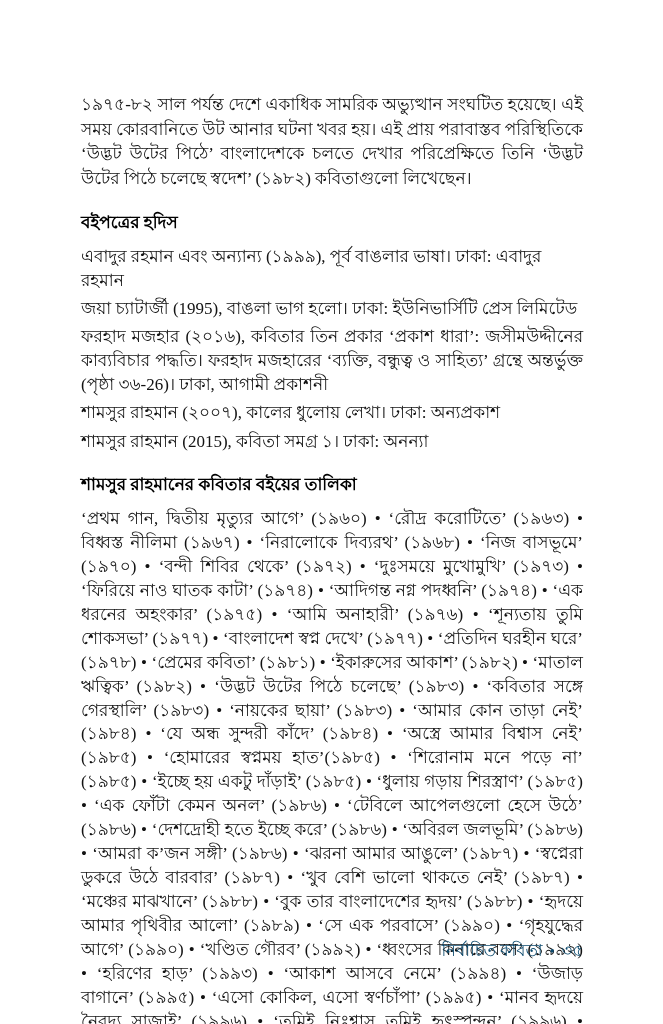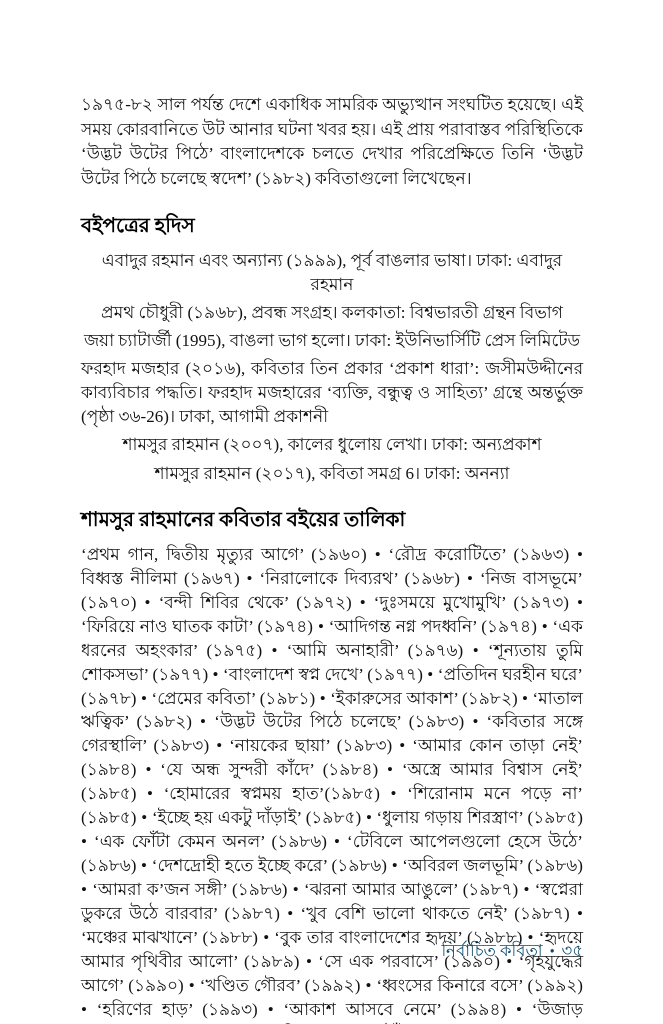--- a/index.html
+++ b/index.html
@@ -18,34 +18,34 @@
     color: #121212;
     overflow: hidden;
   }
   .body-text {
     font-size: 17px;
     line-height: 1.45;
     margin: 0;
     text-align: justify;
   }
   .section-heading {
-    font-size: 20px;
+    font-size: 17px;
     font-weight: bold;
     color: #000000;
     margin: 20px 0 11px 0;
     line-height: 1.3;
   }
   .references {
     margin: 0;
   }
   .ref-entry {
     font-size: 17px;
     line-height: 1.42;
     margin: 0 0 4px 0;
-    text-align: center;
+    text-align: left;
   }
   .ref-entry.justified {
     text-align: justify;
   }
   .book-list {
     font-size: 17px;
     line-height: 1.41;
     margin: 0;
     text-align: justify;
   }
@@ -66,25 +66,24 @@
 <body>
 
 <div class="page">
 
   <p class="body-text">১৯৭৫-৮২ সাল পর্যন্ত দেশে একাধিক সামরিক অভ্যুত্থান সংঘটিত হয়েছে। এই সময় কোরবানিতে উট আনার ঘটনা খবর হয়। এই প্রায় পরাবাস্তব পরিস্থিতিকে ‘উদ্ভট উটের পিঠে’ বাংলাদেশকে চলতে দেখার পরিপ্রেক্ষিতে তিনি ‘উদ্ভট উটের পিঠে চলেছে স্বদেশ’ (১৯৮২) কবিতাগুলো লিখেছেন।</p>
 
   <h2 class="section-heading">বইপত্রের হদিস</h2>
 
   <div class="references">
     <p class="ref-entry">এবাদুর রহমান এবং অন্যান্য (১৯৯৯), পূর্ব বাঙলার ভাষা। ঢাকা: এবাদুর রহমান</p>
-    <p class="ref-entry">প্রমথ চৌধুরী (১৯৬৮), প্রবন্ধ সংগ্রহ। কলকাতা: বিশ্বভারতী গ্রন্থন বিভাগ</p>
     <p class="ref-entry">জয়া চ্যাটার্জী (1995), বাঙলা ভাগ হলো। ঢাকা: ইউনিভার্সিটি প্রেস লিমিটেড</p>
     <p class="ref-entry justified">ফরহাদ মজহার (২০১৬), কবিতার তিন প্রকার ‘প্রকাশ ধারা’: জসীমউদ্দীনের কাব্যবিচার পদ্ধতি। ফরহাদ মজহারের ‘ব্যক্তি, বন্ধুত্ব ও সাহিত্য’ গ্রন্থে অন্তর্ভুক্ত (পৃষ্ঠা ৩৬-26)। ঢাকা, আগামী প্রকাশনী</p>
     <p class="ref-entry">শামসুর রাহমান (২০০৭), কালের ধুলোয় লেখা। ঢাকা: অন্যপ্রকাশ</p>
-    <p class="ref-entry">শামসুর রাহমান (২০১৭), কবিতা সমগ্র 6। ঢাকা: অনন্যা</p>
+    <p class="ref-entry">শামসুর রাহমান (2015), কবিতা সমগ্র ১। ঢাকা: অনন্যা</p>
   </div>
 
   <h2 class="section-heading">শামসুর রাহমানের কবিতার বইয়ের তালিকা</h2>
 
   <p class="book-list">‘প্রথম গান, দ্বিতীয় মৃত্যুর আগে’ (১৯৬০) • ‘রৌদ্র করোটিতে’ (১৯৬৩) • বিধ্বস্ত নীলিমা (১৯৬৭) • ‘নিরালোকে দিব্যরথ’ (১৯৬৮) • ‘নিজ বাসভূমে’ (১৯৭০) • ‘বন্দী শিবির থেকে’ (১৯৭২) • ‘দুঃসময়ে মুখোমুখি’ (১৯৭৩) • ‘ফিরিয়ে নাও ঘাতক কাটা’ (১৯৭৪) • ‘আদিগন্ত নগ্ন পদধ্বনি’ (১৯৭৪) • ‘এক ধরনের অহংকার’ (১৯৭৫) • ‘আমি অনাহারী’ (১৯৭৬) • ‘শূন্যতায় তুমি শোকসভা’ (১৯৭৭) • ‘বাংলাদেশ স্বপ্ন দেখে’ (১৯৭৭) • ‘প্রতিদিন ঘরহীন ঘরে’ (১৯৭৮) • ‘প্রেমের কবিতা’ (১৯৮১) • ‘ইকারুসের আকাশ’ (১৯৮২) • ‘মাতাল ঋত্বিক’ (১৯৮২) • ‘উদ্ভট উটের পিঠে চলেছে’ (১৯৮৩) • ‘কবিতার সঙ্গে গেরস্থালি’ (১৯৮৩) • ‘নায়কের ছায়া’ (১৯৮৩) • ‘আমার কোন তাড়া নেই’ (১৯৮৪) • ‘যে অন্ধ সুন্দরী কাঁদে’ (১৯৮৪) • ‘অস্ত্রে আমার বিশ্বাস নেই’ (১৯৮৫) • ‘হোমারের স্বপ্নময় হাত’(১৯৮৫) • ‘শিরোনাম মনে পড়ে না’ (১৯৮৫) • ‘ইচ্ছে হয় একটু দাঁড়াই’ (১৯৮৫) • ‘ধুলায় গড়ায় শিরস্ত্রাণ’ (১৯৮৫) • ‘এক ফোঁটা কেমন অনল’ (১৯৮৬) • ‘টেবিলে আপেলগুলো হেসে উঠে’ (১৯৮৬) • ‘দেশদ্রোহী হতে ইচ্ছে করে’ (১৯৮৬) • ‘অবিরল জলভূমি’ (১৯৮৬) • ‘আমরা ক’জন সঙ্গী’ (১৯৮৬) • ‘ঝরনা আমার আঙুলে’ (১৯৮৭) • ‘স্বপ্নেরা ডুকরে উঠে বারবার’ (১৯৮৭) • ‘খুব বেশি ভালো থাকতে নেই’ (১৯৮৭) • ‘মঞ্চের মাঝখানে’ (১৯৮৮) • ‘বুক তার বাংলাদেশের হৃদয়’ (১৯৮৮) • ‘হৃদয়ে আমার পৃথিবীর আলো’ (১৯৮৯) • ‘সে এক পরবাসে’ (১৯৯০) • ‘গৃহযুদ্ধের আগে’ (১৯৯০) • ‘খণ্ডিত গৌরব’ (১৯৯২) • ‘ধ্বংসের কিনারে বসে’ (১৯৯২) • ‘হরিণের হাড়’ (১৯৯৩) • ‘আকাশ আসবে নেমে’ (১৯৯৪) • ‘উজাড় বাগানে’ (১৯৯৫) • ‘এসো কোকিল, এসো স্বর্ণচাঁপা’ (১৯৯৫) • ‘মানব হৃদয়ে নৈবদ্য সাজাই’ (১৯৯৬) • ‘তুমিই নিঃশ্বাস তুমিই হৃৎস্পন্দন’ (১৯৯৬) • ‘তোমাকেই ডেকে ডেকে রক্তচক্ষু কোকিল হয়েছি’ (১৯৯৭) • ‘হেমন্ত সন্ধ্যায় কিছুকাল’ (১৯৯৭)</p>
 
   <div class="page-footer">
     <span>নির্বাচিত কবিতা</span><span class="sep">•</span><span>৩৫</span>
   </div>
 

